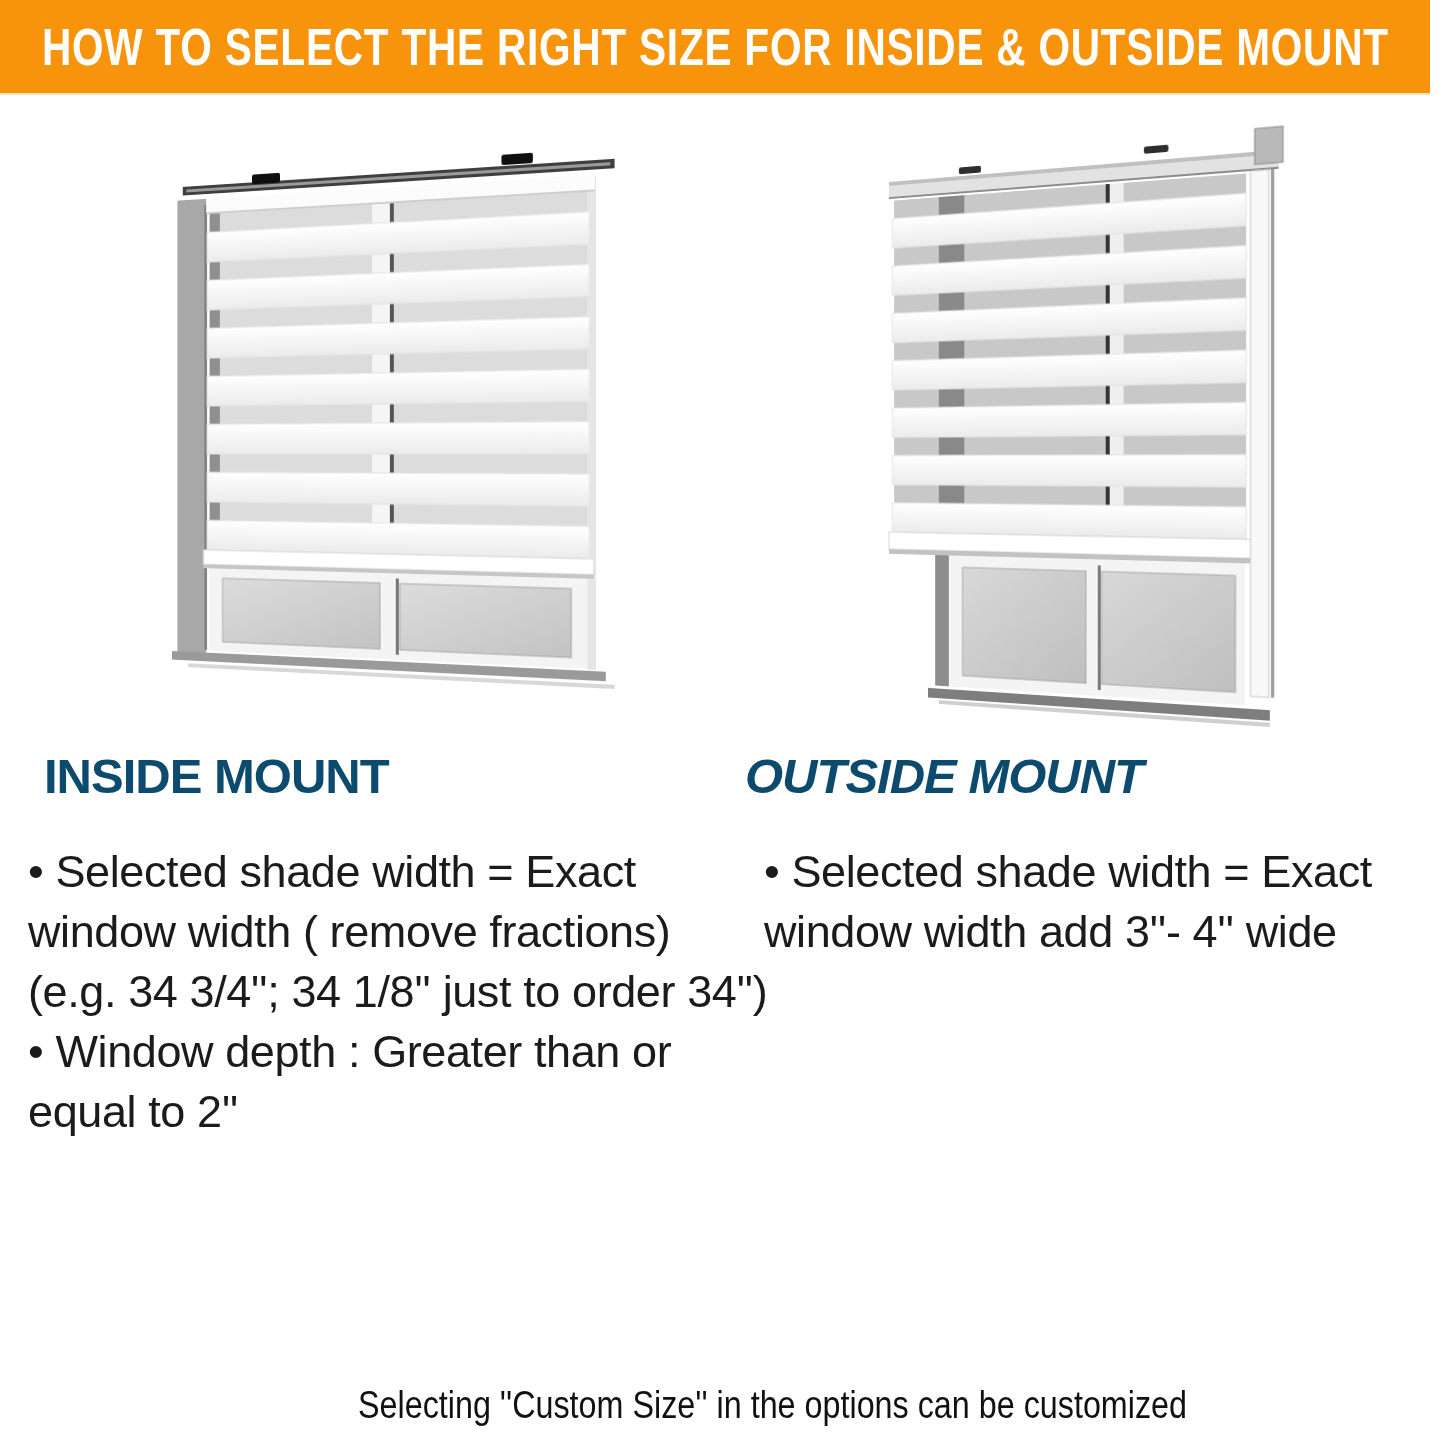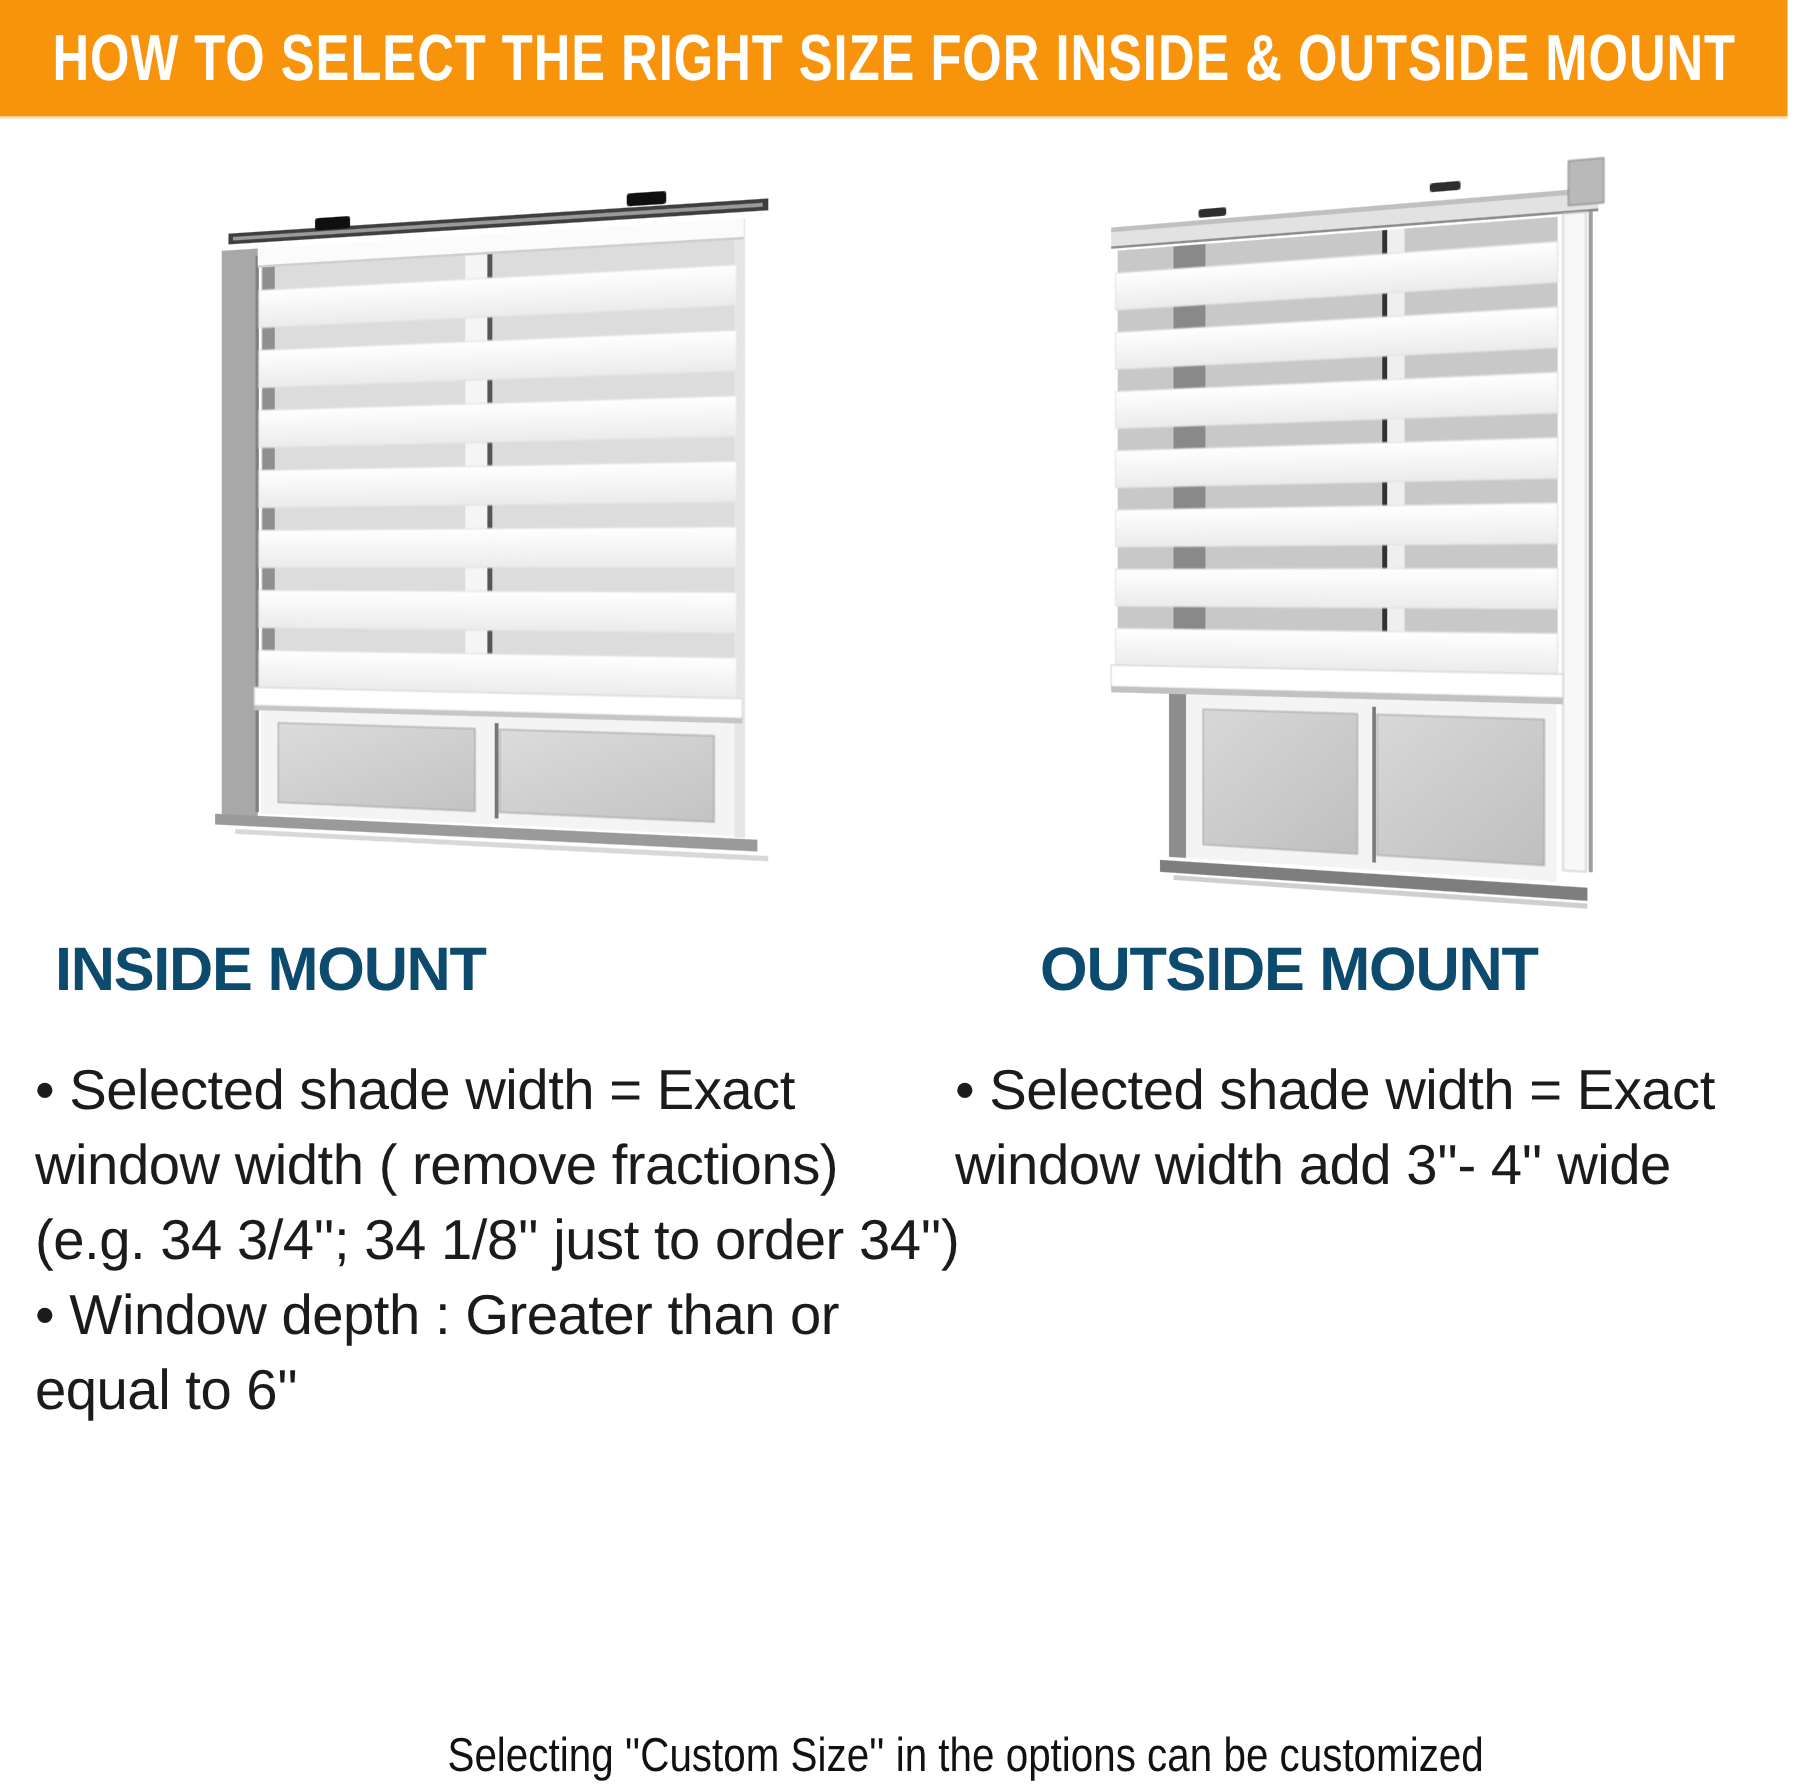--- a/index.html
+++ b/index.html
@@ -23,21 +23,21 @@
   .illus-right{left:872px;top:140px;width:422px;height:588px;}
   .illus svg{display:block;width:100%;height:100%;}
   .illus-left svg{transform:perspective(760px) rotateY(-10deg);transform-origin:50% 55%;}
   .illus-right svg{transform:perspective(700px) rotateY(-11deg);transform-origin:50% 55%;}
   
   .mount-heading{
     position:absolute;margin:0;font-size:49px;font-weight:bold;letter-spacing:-1px;
     color:#0c4a6e;white-space:nowrap;top:748px;
   }
   .heading-inside{left:44px;}
-  .heading-outside{left:832px;}
+  .heading-outside{left:745px;font-style:italic;}
   
   .col-text{position:absolute;top:842px;}
   .col-text.left{left:28px;}
   .col-text.right{left:764px;}
   .col-text p{
     margin:0;font-size:45px;line-height:60px;color:#1b1b1b;
     letter-spacing:-0.4px;white-space:pre;
   }
   
   .footer-note{
@@ -246,21 +246,21 @@
   </div>
 
   <h2 class="mount-heading heading-inside">INSIDE MOUNT</h2>
   <h2 class="mount-heading heading-outside">OUTSIDE MOUNT</h2>
 
   <div class="col-text left">
     <p>• Selected shade width = Exact
 window width ( remove fractions)
 (e.g. 34 3/4''; 34 1/8'' just to order 34'')</p>
     <p>• Window depth : Greater than or
-equal to 6''</p>
+equal to 2''</p>
   </div>
 
   <div class="col-text right">
     <p>• Selected shade width = Exact
 window width add 3''- 4'' wide</p>
   </div>
 
   <div class="footer-note">Selecting ''Custom Size'' in the options can be customized</div>
 
 </div>

